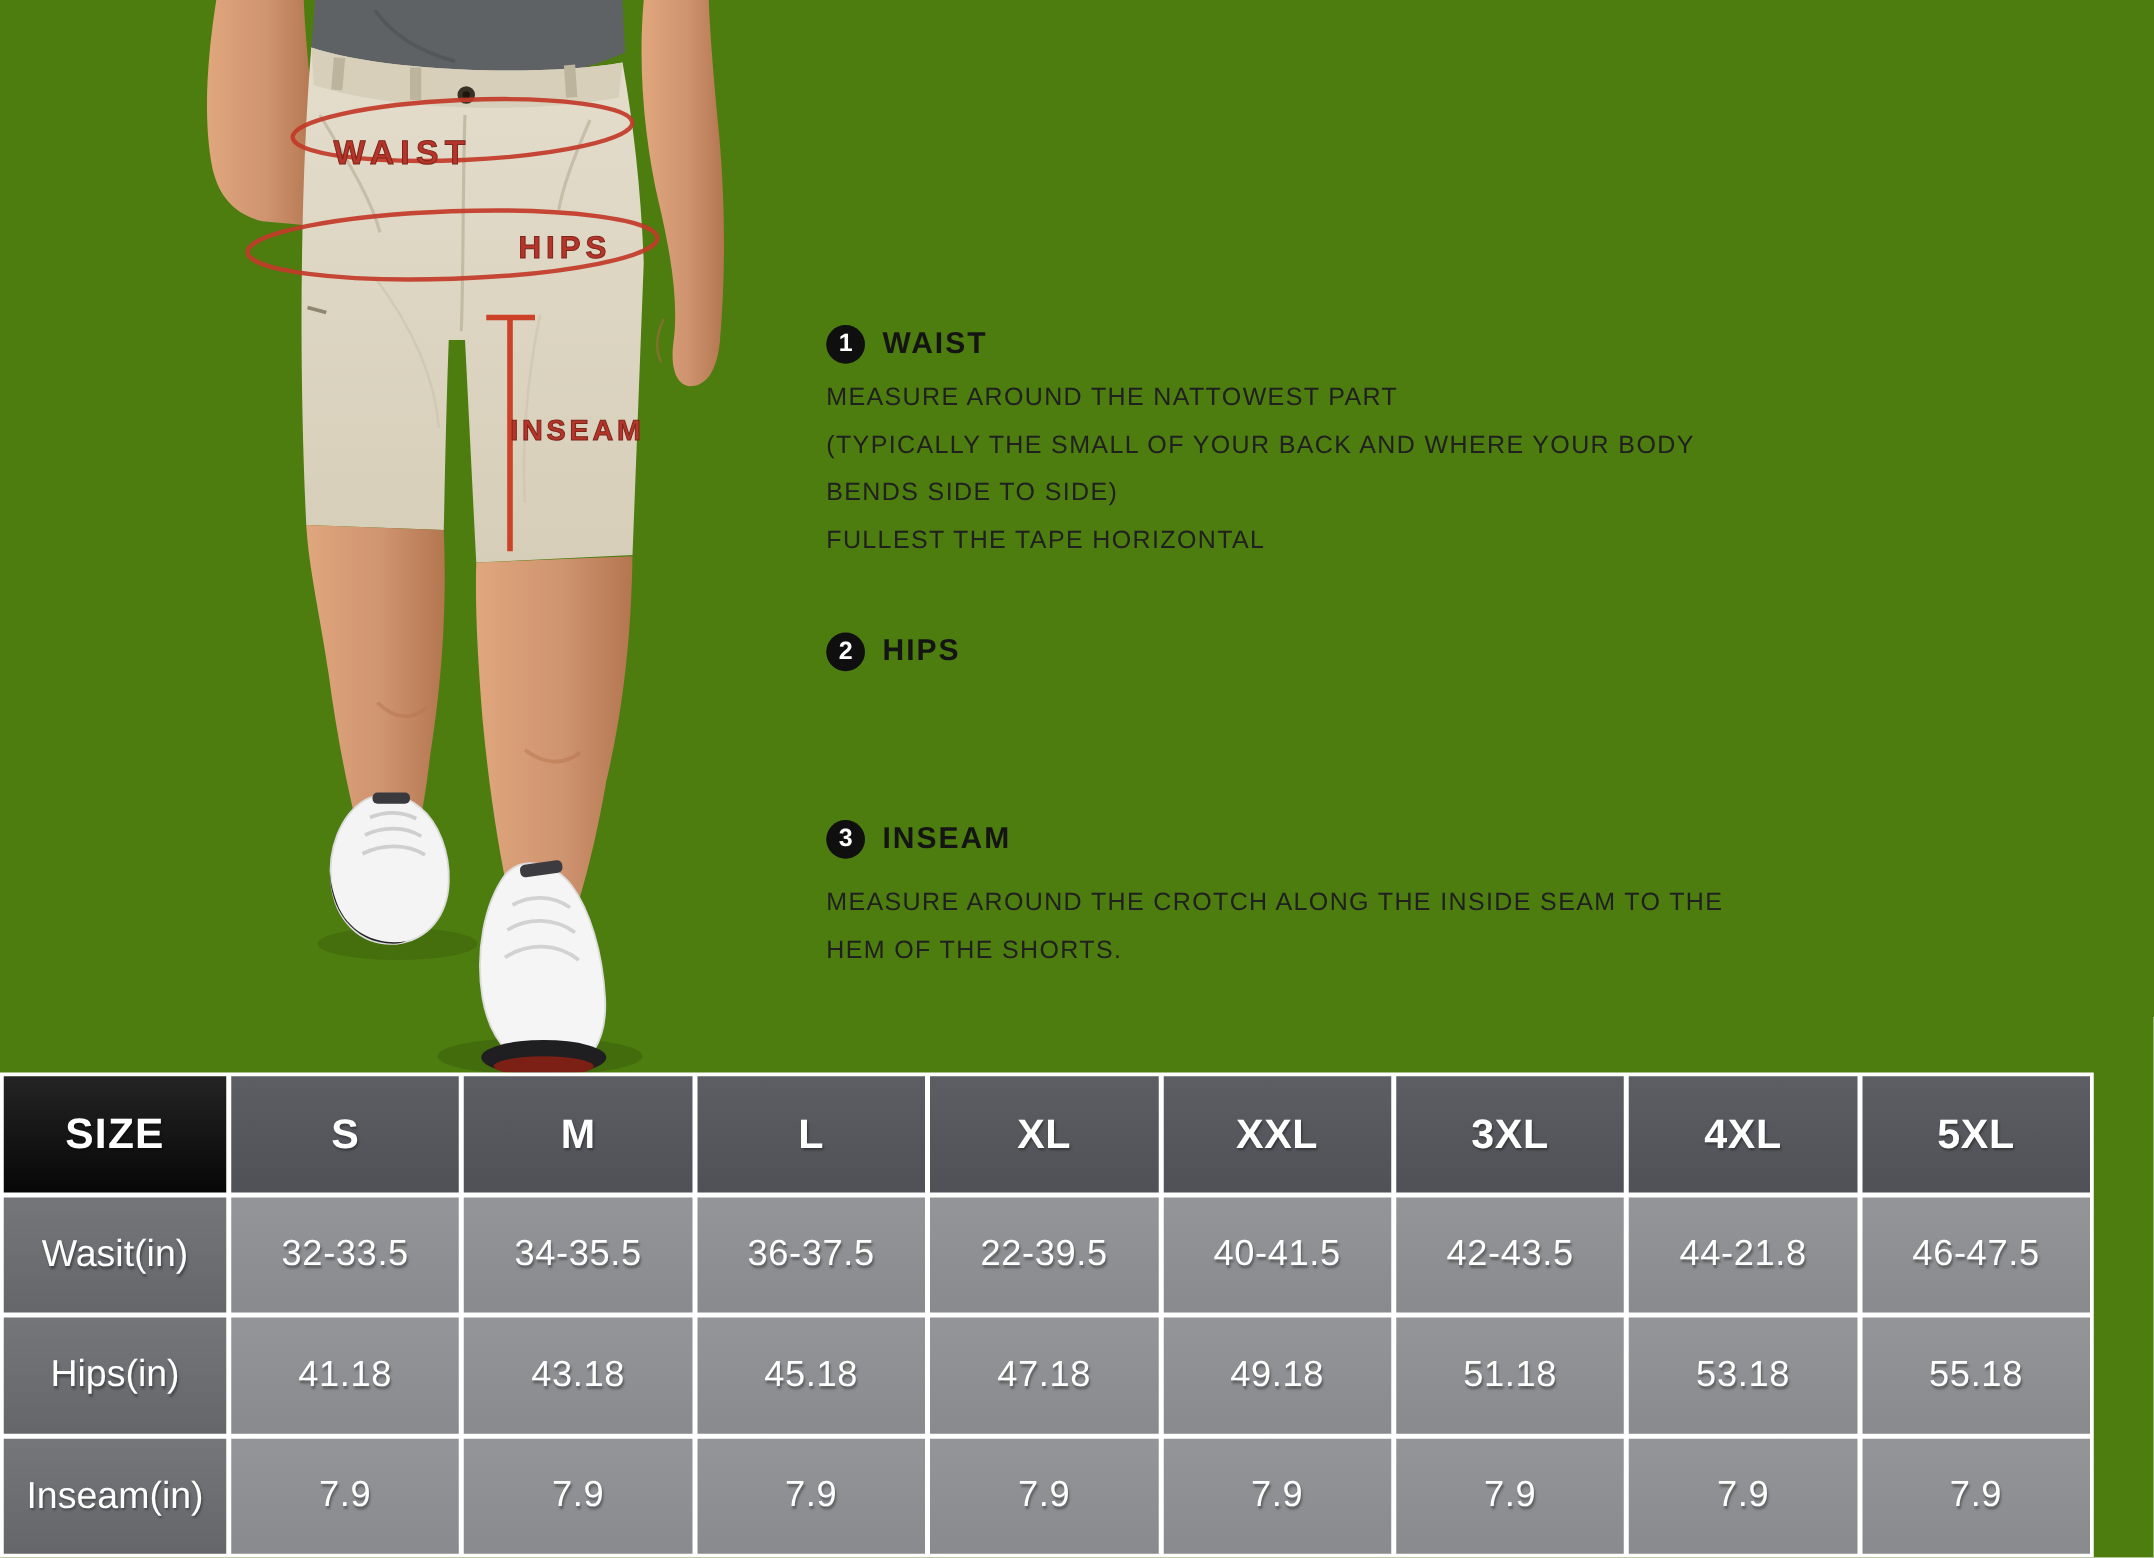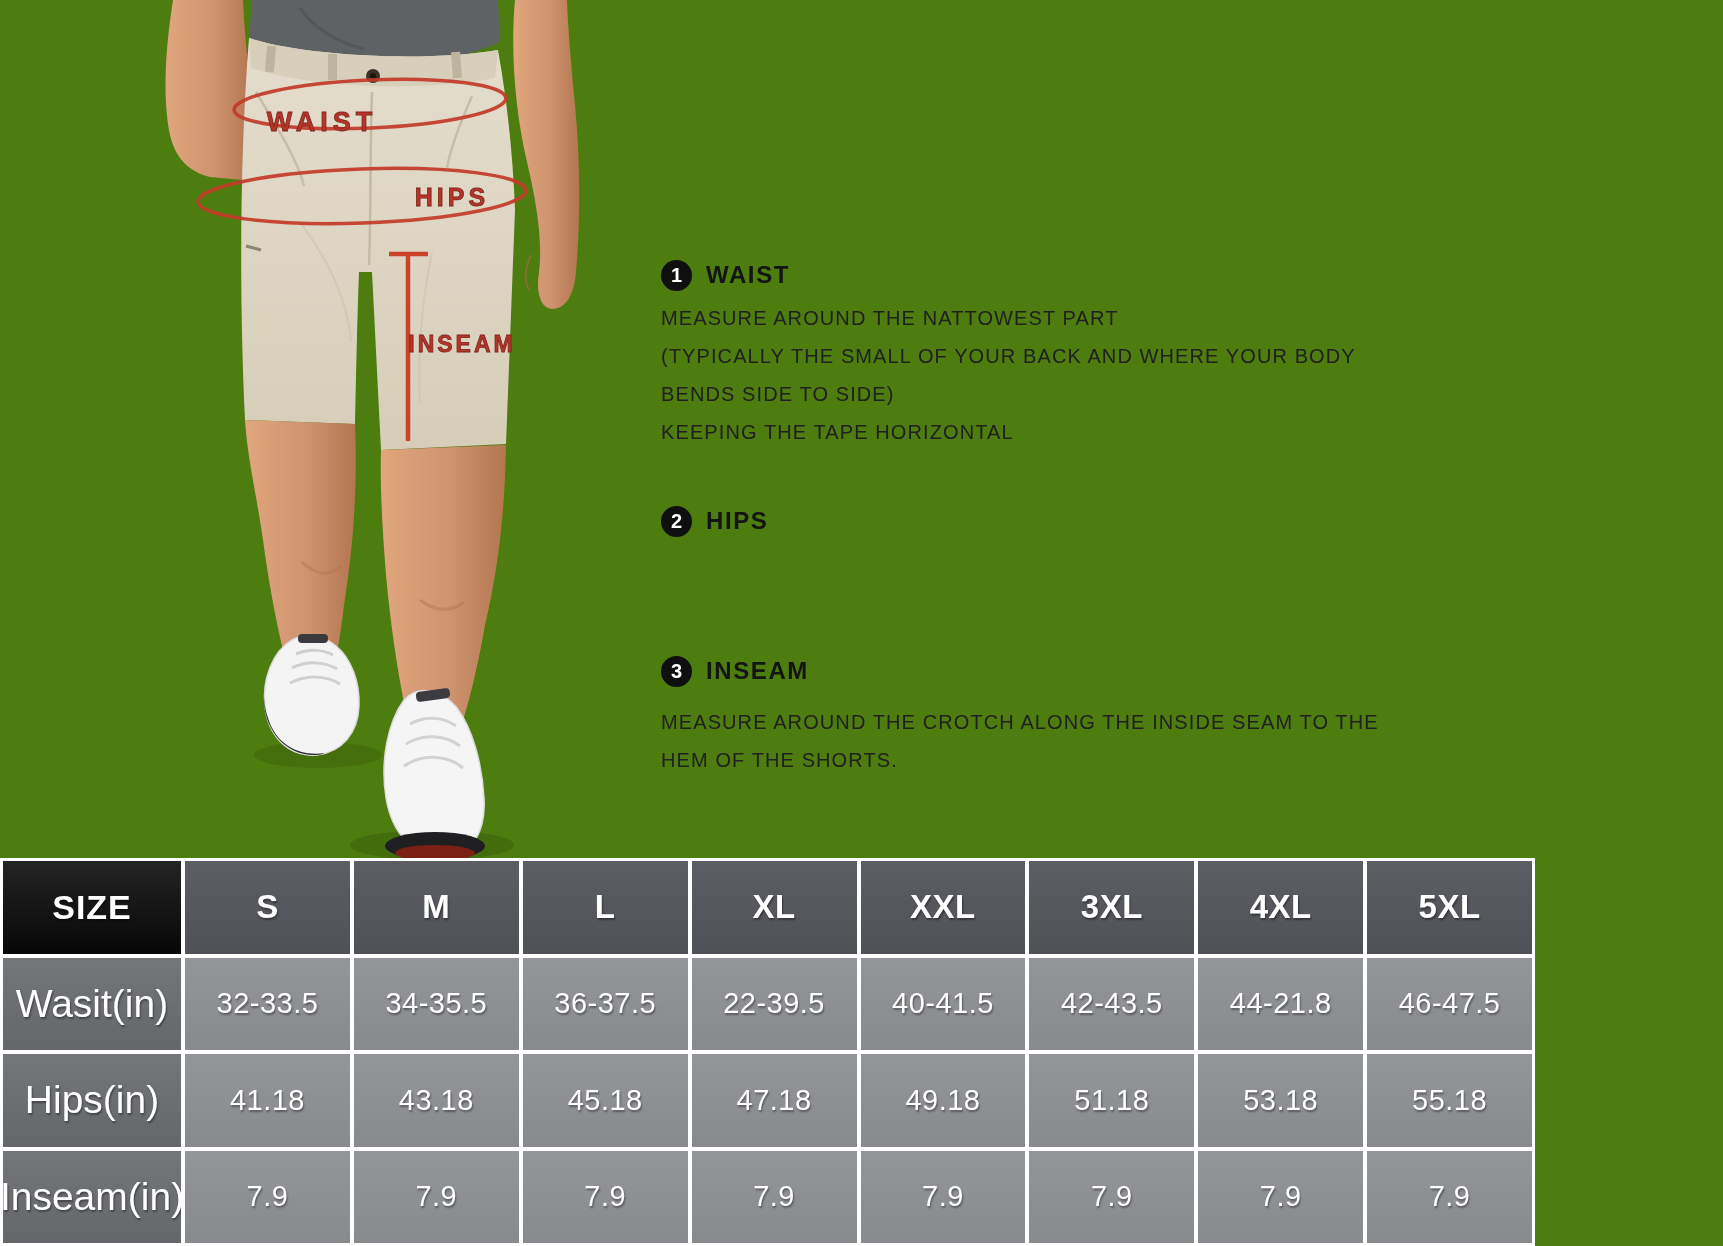--- a/index.html
+++ b/index.html
@@ -21,31 +21,31 @@
     flex:0 0 31px;
   }
   .ititle{margin-left:14px;font-size:24px;font-weight:bold;letter-spacing:1.6px;color:#141414;}
   .ilines p{margin:0;font-size:20px;line-height:38px;letter-spacing:1.1px;color:#202020;}
   .b1{top:256px}.b1 .ilines{margin-top:5px}
   .b2{top:502px}.b2 .ilines{margin-top:4px}
   .b3{top:652px}.b3 .ilines{margin-top:13px}
 
   
   .tbl{
-    position:absolute;left:0;top:858px;width:1535px;height:388px;background:#ffffff;
+    position:absolute;left:0;top:858px;width:1675px;height:388px;background:#ffffff;
     display:grid;grid-template-columns:178px repeat(8,1fr);grid-template-rows:repeat(4,1fr);
     gap:4px;padding:3px;box-sizing:border-box;
   }
   .cell{
     display:flex;align-items:center;justify-content:center;color:#fff;
     text-shadow:1px 2px 2px rgba(0,0,0,0.38);overflow:hidden;
   }
   .corner{background:linear-gradient(180deg,#242424,#070707);font-weight:bold;font-size:34px;letter-spacing:1px;}
   .hdr{background:linear-gradient(180deg,#5c5e63,#4f5156);font-weight:bold;font-size:33px;letter-spacing:0.5px;}
-  .lbl{background:linear-gradient(180deg,#747679,#646669);font-size:39px;text-align:right;}
+  .lbl{background:linear-gradient(180deg,#747679,#646669);font-size:30px;text-align:right;}
   .val{background:linear-gradient(180deg,#949598,#898a8d);font-size:29px;letter-spacing:0.5px;}
 </style>
 </head>
 <body>
 
 <div class="stage">
 
   <div class="photo">
     <svg viewBox="0 0 600 858" width="600" height="858">
       <defs>
@@ -127,21 +127,21 @@
 
     <div class="iblock b1">
       <div class="ihead">
         <span class="badge">1</span>
         <span class="ititle">WAIST</span>
       </div>
       <div class="ilines">
         <p>MEASURE AROUND THE NATTOWEST PART</p>
         <p>(TYPICALLY THE SMALL OF YOUR BACK AND WHERE YOUR BODY</p>
         <p>BENDS SIDE TO SIDE)</p>
-        <p>KEEPING THE TAPE HORIZONTAL</p>
+        <p>FULLEST THE TAPE HORIZONTAL</p>
       </div>
     </div>
 
     <div class="iblock b2">
       <div class="ihead">
         <span class="badge">2</span>
         <span class="ititle">HIPS</span>
       </div>
     </div>
 

